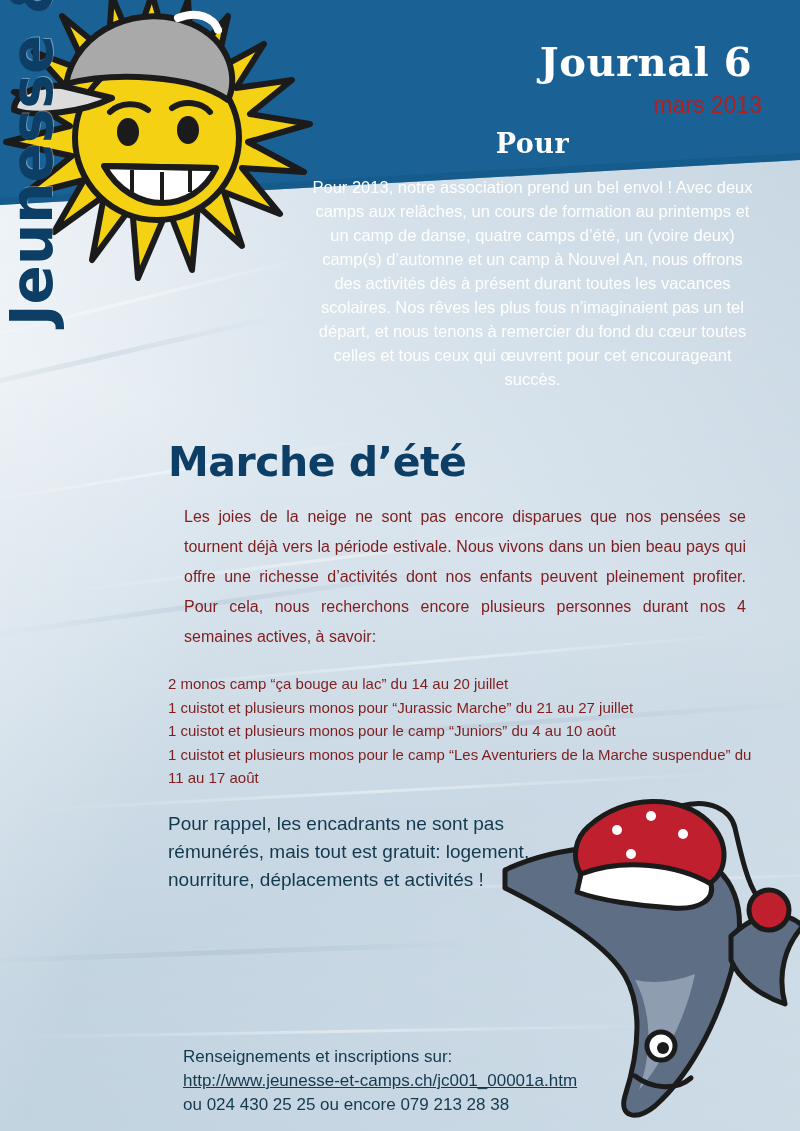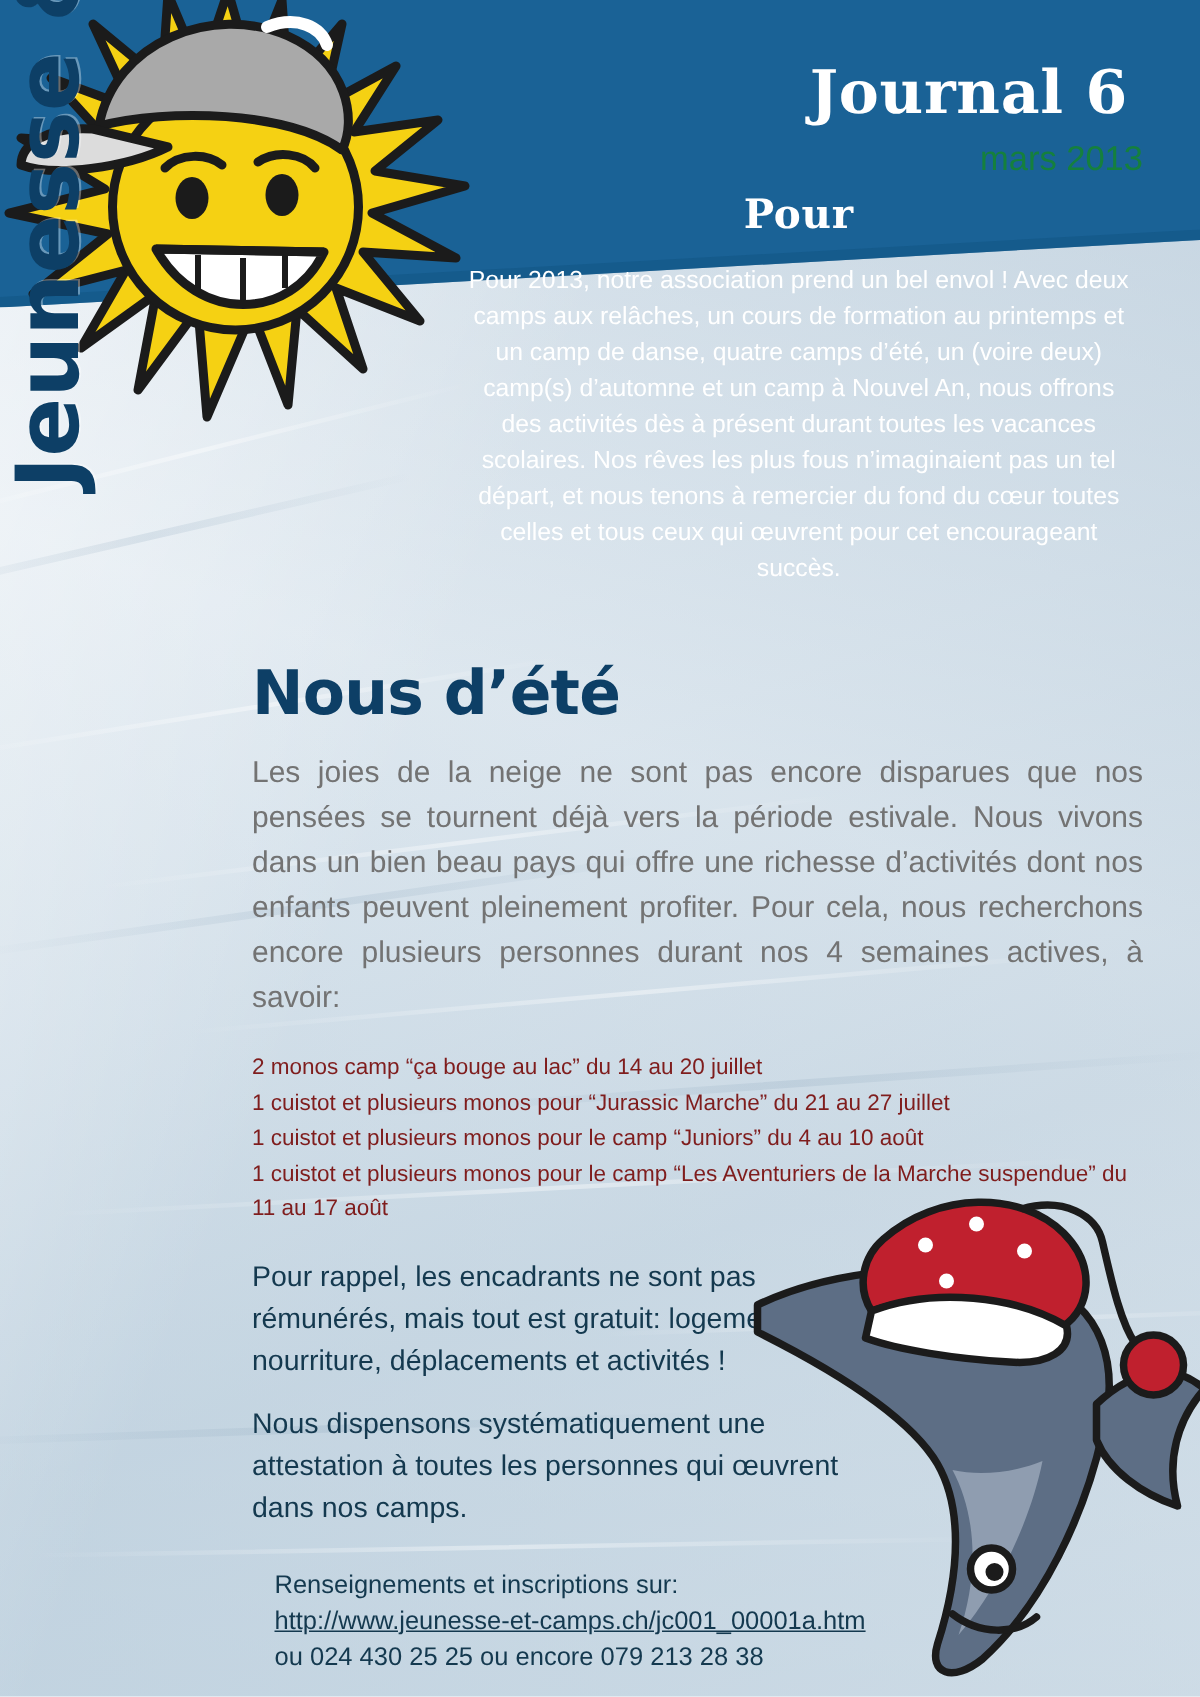--- a/index.html
+++ b/index.html
@@ -72,21 +72,21 @@
     font-family: "DejaVu Serif", serif;
     font-weight: bold;
     font-size: 40px;
     letter-spacing: 0.5px;
     text-align: right;
   }
   .journal-date {
     position: absolute;
     right: 38px;
     top: 92px;
-    color: #15803d;
+    color: #b91c1c;
     font-size: 23px;
     text-align: right;
   }
 
   
   .sun-wrap {
     position: absolute;
     left: -8px;
     top: -12px;
     width: 330px;
@@ -151,25 +151,25 @@
   }
   .article h1 {
     margin: 0 0 14px 0;
     font-family: "DejaVu Sans", sans-serif;
     font-size: 41px;
     font-weight: bold;
     color: #0d3f66;
     letter-spacing: -0.5px;
   }
   .article p.intro {
-    margin: 0;
-    font-size: 20px;
+    margin: 16px;
+    font-size: 16px;
     line-height: 30px;
     text-align: justify;
-    color: #737373;
+    color: #7f1d1d;
   }
   .needs {
     margin-top: 20px;
     font-size: 15px;
     line-height: 23.5px;
     color: #7f1d1d;
   }
   .needs div { white-space: nowrap; }
   .needs div.wrap { white-space: normal; }
 
@@ -257,33 +257,32 @@
   <div class="journal-date">mars 2013</div>
 
   <div class="side-title">Jeunesse &amp; Camps</div>
 
   <div class="edito">
     <h2>Pour</h2>
     <p>Pour 2013, notre association prend un bel envol ! Avec deux camps aux relâches, un cours de formation au printemps et un camp de danse, quatre camps d’été, un (voire deux) camp(s) d’automne et un camp à Nouvel An, nous offrons des activités dès à présent durant toutes les vacances scolaires. Nos rêves les plus fous n’imaginaient pas un tel départ, et nous tenons à remercier du fond du cœur toutes celles et tous ceux qui œuvrent pour cet encourageant succès.</p>
   </div>
 
   <div class="article">
-    <h1>Nous d’été</h1>
+    <h1>Marche d’été</h1>
     <p class="intro">Les joies de la neige ne sont pas encore disparues que nos pensées se tournent déjà vers la période estivale. Nous vivons dans un bien beau pays qui offre une richesse d’activités dont nos enfants peuvent pleinement profiter. Pour cela, nous recherchons encore plusieurs personnes durant nos 4 semaines actives, à savoir:</p>
 
     <div class="needs">
       <div>2 monos camp “ça bouge au lac” du 14 au 20 juillet</div>
       <div>1 cuistot et plusieurs monos pour “Jurassic Marche” du 21 au 27 juillet</div>
       <div>1 cuistot et plusieurs monos pour le camp “Juniors” du 4 au 10 août</div>
       <div class="wrap">1 cuistot et plusieurs monos pour le camp “Les Aventuriers de la Marche suspendue” du 11 au 17 août</div>
     </div>
 
     <div class="rappel">
       <p>Pour rappel, les encadrants ne sont pas rémunérés, mais tout est gratuit: logement, nourriture, déplacements et activités !</p>
-      <p>Nous dispensons systématiquement une attestation à toutes les personnes qui œuvrent dans nos camps.</p>
     </div>
   </div>
 
   <div class="shark-wrap">
     <svg width="330" height="371" viewBox="0 0 330 371" xmlns="http://www.w3.org/2000/svg">
       <g>
 
         <path d="M20 110 C70 86 150 78 208 96 C250 110 262 150 250 196 C238 250 210 310 170 346 C150 362 134 356 140 336 C156 286 156 244 140 216 C120 182 64 150 20 128 Z" fill="#5d6e85" stroke="#1b1b1b" stroke-width="5" stroke-linejoin="round"></path>
 
         <path d="M150 220 C166 250 168 290 154 330 C180 300 202 254 210 214 C190 222 168 224 150 220 Z" fill="#8f9db0" stroke="none"></path>

